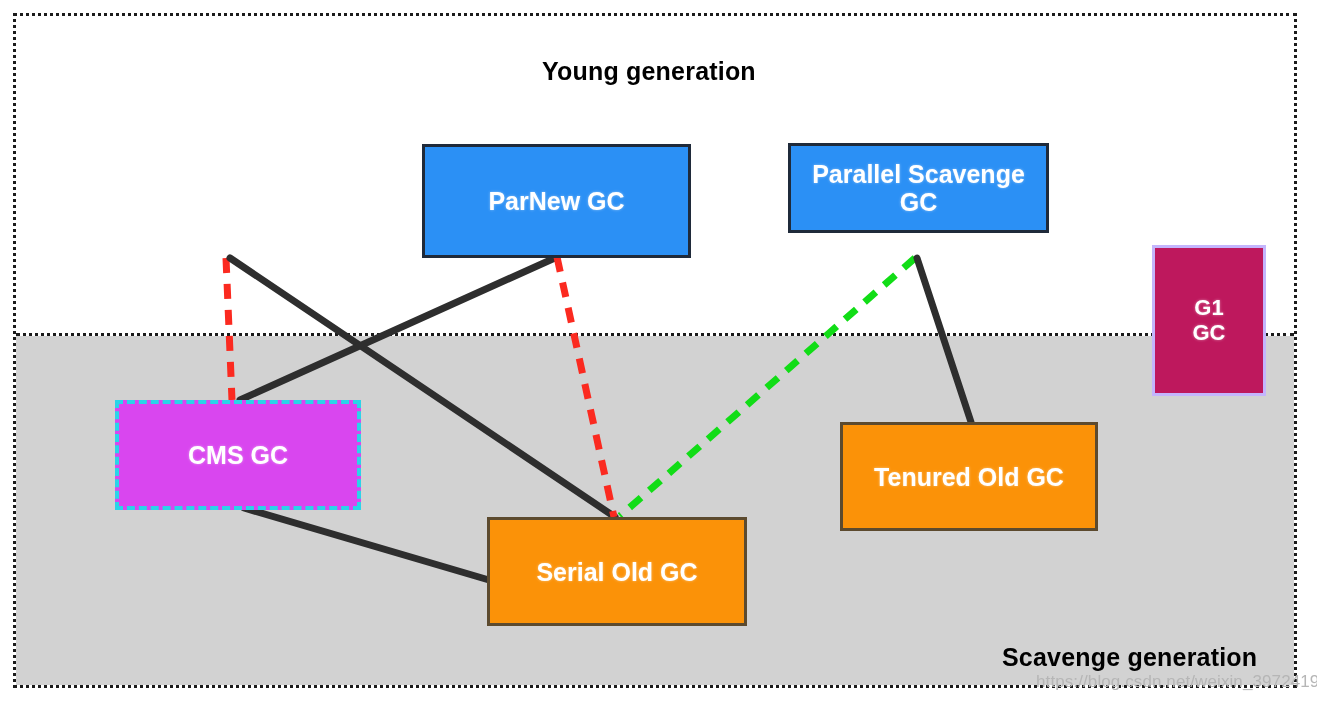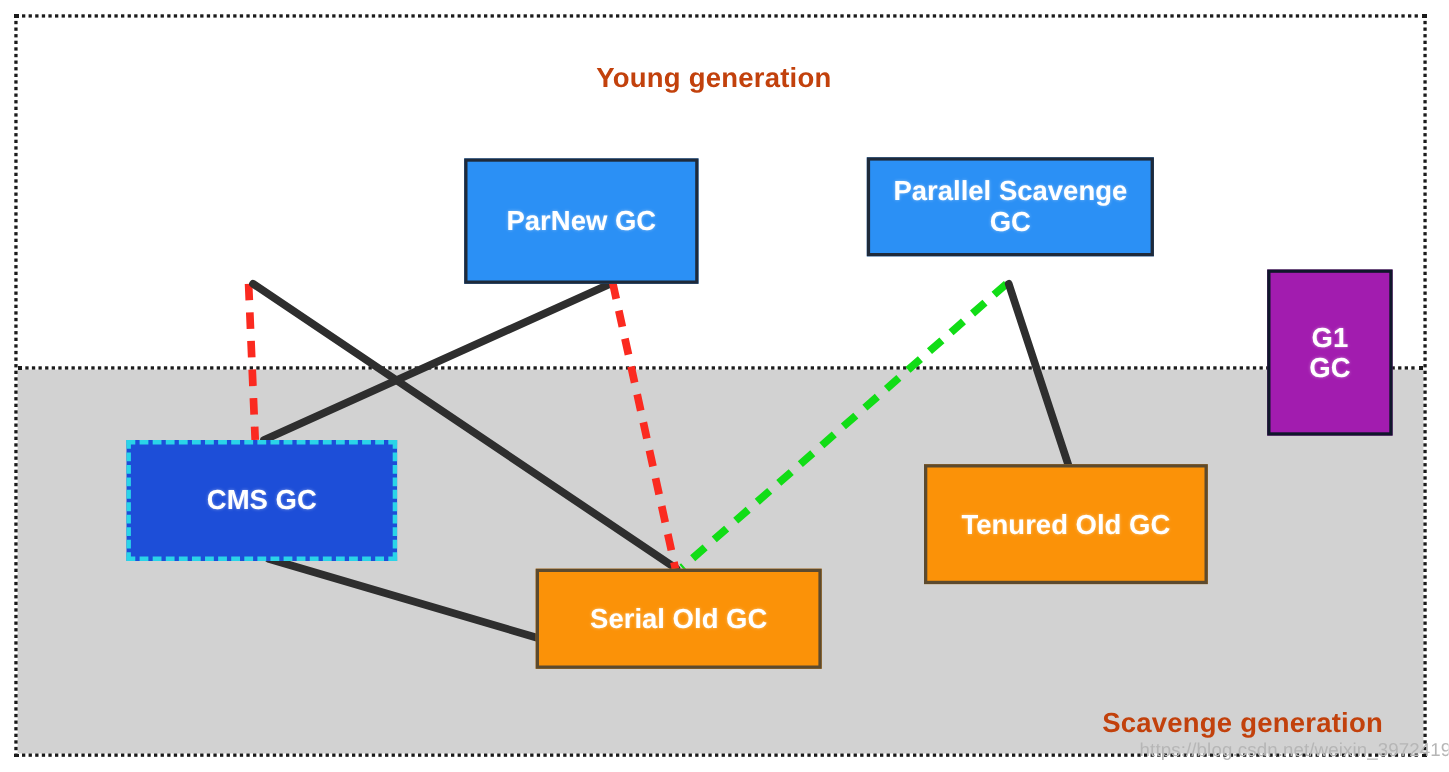--- a/index.html
+++ b/index.html
@@ -57,21 +57,21 @@
     width: 1317px;
     height: 702px;
     pointer-events: none;
   }
 
   
   .gen-label {
     position: absolute;
     font-size: 25px;
     font-weight: bold;
-    color: #c2410c;
+    color: #000000;
     letter-spacing: .2px;
     white-space: nowrap;
   }
   .gen-label.young   { left: 542px; top: 57px; }
   .gen-label.tenured { left: 1002px; top: 643px; }
 
   
   .node {
     position: absolute;
     display: flex;
@@ -91,39 +91,39 @@
     font-size: 25px;
   }
 
   .node.old-node {
     background: #fb9208;
     border: 3px solid #5c4a2e;
     font-size: 25px;
   }
 
   .node.cms-node {
-    background: #1d4ed8;
+    background: #d946ef;
     border: 4px dashed #2ad4e8;
     font-size: 25px;
   }
 
   .node.g1-node {
-    background: #a21caf;
-    border: 3px solid #0f172a;
-    font-size: 25px;
+    background: #be185d;
+    border: 3px solid #c4b5fd;
+    font-size: 22px;
     z-index: 6;
   }
 
   
   .n-serial-gc      { left: 107px;  top: 145px; width: 227px; height: 114px; }
-  .n-parnew-gc      { left: 422px;  top: 144px; width: 213px; height: 114px; }
+  .n-parnew-gc      { left: 422px;  top: 144px; width: 269px; height: 114px; }
   .n-ps-gc          { left: 788px;  top: 143px; width: 261px; height: 90px; }
   .n-g1-gc          { left: 1152px; top: 245px; width: 114px; height: 151px; }
   .n-cms-gc         { left: 115px;  top: 400px; width: 246px; height: 110px; }
-  .n-serial-old-gc  { left: 487px;  top: 517px; width: 260px; height: 91px; }
+  .n-serial-old-gc  { left: 487px;  top: 517px; width: 260px; height: 109px; }
   .n-parallel-old-gc{ left: 840px;  top: 422px; width: 258px; height: 109px; }
 
   
   .watermark {
     position: absolute;
     left: 1036px;
     top: 672px;
     font-size: 17px;
     color: #b6b6b6;
     white-space: nowrap;

